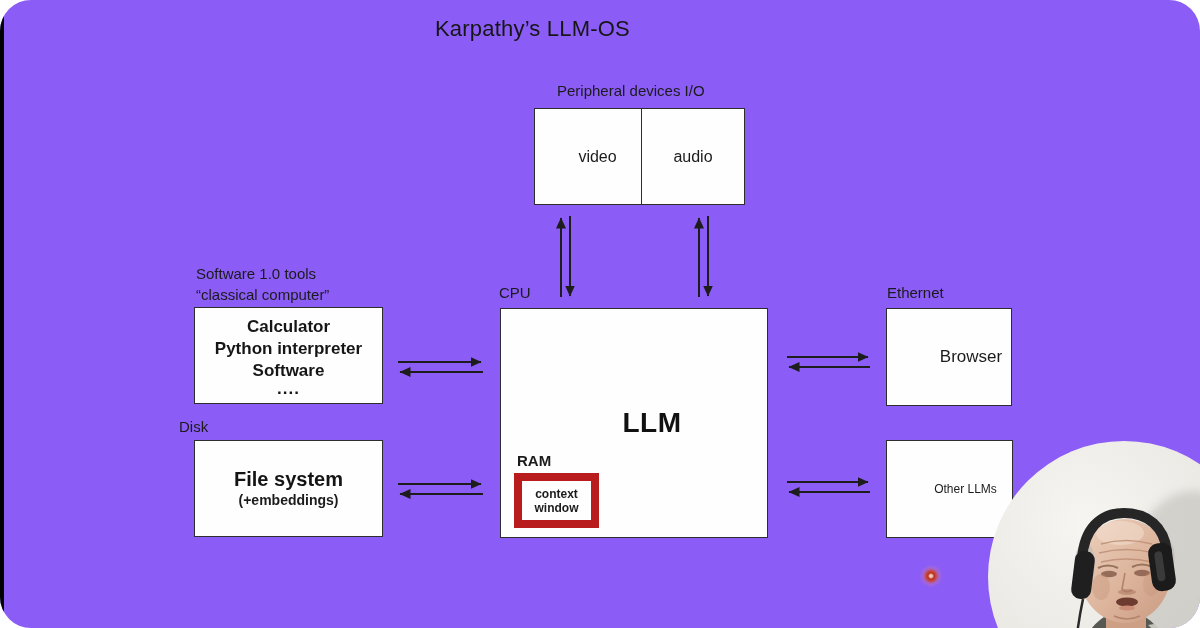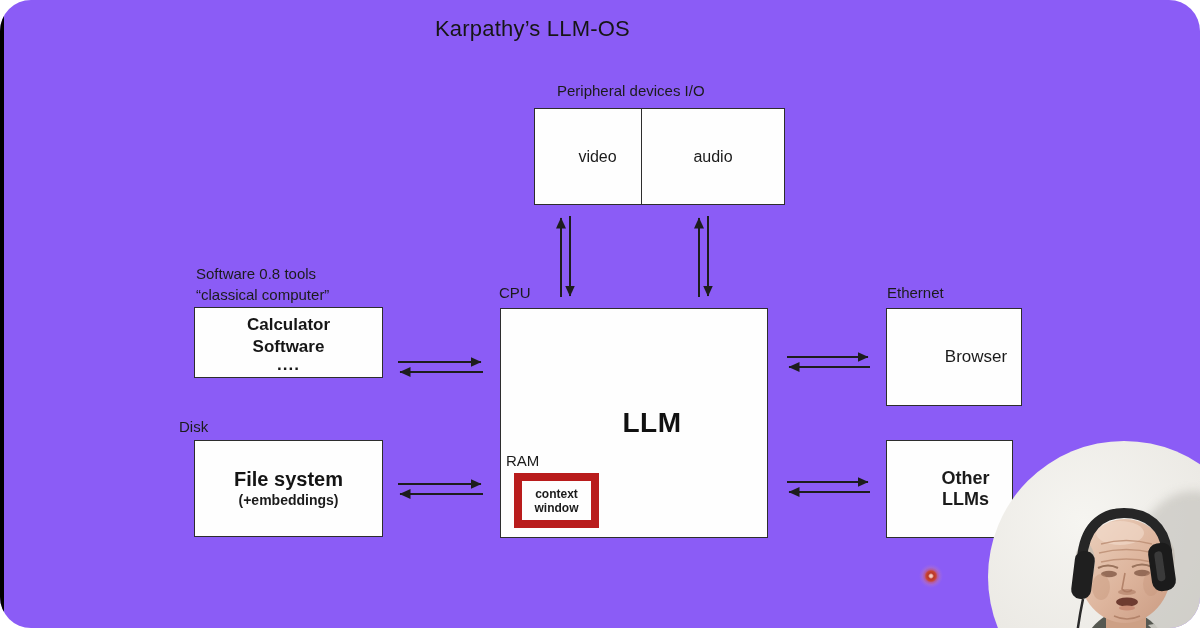--- a/index.html
+++ b/index.html
@@ -14,43 +14,43 @@
     position:absolute;left:435px;top:16px;font-size:22px;font-weight:500;
     letter-spacing:.2px;color:#161616;
   }
   .lbl{position:absolute;font-size:15px;font-weight:400;color:#1b1b1b;line-height:21px;}
   .box{
     position:absolute;border:1.5px solid #2d2d2d;background:#fefefe;
     display:flex;flex-direction:column;align-items:center;justify-content:center;
     text-align:center;box-sizing:border-box;
   }
   .box-video{left:502px;top:108px;width:127px;height:97px;margin-left:32px;}
-  .box-audio{left:641px;top:108px;width:144px;height:97px;}
+  .box-audio{left:641px;top:108px;width:104px;height:97px;}
   .io-text{font-size:16px;font-weight:500;}
   .box-cpu{left:500px;top:308px;width:268px;height:230px;justify-content:flex-start;}
   .llm-text{
     position:absolute;left:18px;width:100%;top:98px;text-align:center;
     font-size:28px;font-weight:700;letter-spacing:.5px;color:#111;
   }
   .ctx-box{
     position:absolute;left:13px;top:164px;width:85px;height:55px;
     border:8px solid #b91c1c;background:#fefefe;display:flex;align-items:center;
     justify-content:center;box-sizing:border-box;
   }
   .ctx-text{font-size:12px;font-weight:600;line-height:14px;width:60px;text-align:center;}
-  .box-tools{left:194px;top:307px;width:189px;height:71px;}
+  .box-tools{left:194px;top:307px;width:189px;height:97px;}
   .tool-line{font-size:17px;font-weight:600;line-height:22px;color:#161616;}
   .tool-dots{font-size:17px;font-weight:700;line-height:14px;letter-spacing:1px;color:#161616;}
   .box-file{left:194px;top:440px;width:189px;height:97px;}
   .file-title{font-size:20px;font-weight:700;line-height:24px;color:#141414;}
   .file-sub{font-size:14px;font-weight:600;line-height:19px;color:#1b1b1b;}
-  .box-browser{left:886px;top:308px;width:136px;height:98px;padding-left:44px;}
+  .box-browser{left:886px;top:308px;width:126px;height:98px;padding-left:44px;}
   .browser-text{font-size:17px;font-weight:500;}
   .box-otherllms{left:886px;top:440px;width:127px;height:98px;}
-  .otherllms-text{font-size:18px;font-weight:700;margin-left:32px;}
+  .otherllms-text{font-size:12px;font-weight:400;margin-left:32px;}
   .arrows{position:absolute;left:0;top:0;pointer-events:none;}
   .laser-dot{
     position:absolute;left:919px;top:564px;width:24px;height:24px;border-radius:50%;
     background:radial-gradient(circle at 50% 50%,
       #f3ded8 0px,#eeb4a8 1.5px,#b93527 3px,#c74534 5px,
       rgba(221,88,72,.5) 6.5px,rgba(235,132,116,.24) 8.5px,rgba(240,150,135,.1) 10px,
       rgba(255,255,255,0) 12px);
   }
   .webcam{
     position:absolute;left:988px;top:441px;width:272px;height:272px;
@@ -69,45 +69,46 @@
   <div class="lbl" style="left:557px;top:80px;">Peripheral devices I/O</div>
 
   <div class="box box-video">
     <span class="io-text">video</span>
   </div>
   <div class="box box-audio">
     <span class="io-text">audio</span>
   </div>
 
   <div class="lbl" style="left:196px;top:263px;">
-    <span style="display:block;">Software 0.8 tools</span>
+    <span style="display:block;">Software 1.0 tools</span>
     <span style="display:block;">“classical computer”</span>
   </div>
   <div class="lbl" style="left:499px;top:282px;">CPU</div>
   <div class="lbl" style="left:887px;top:282px;">Ethernet</div>
   <div class="lbl" style="left:179px;top:416px;">Disk</div>
 
   <div class="box box-tools">
     <div class="tool-line">Calculator</div>
+    <div class="tool-line">Python interpreter</div>
     <div class="tool-line">Software</div>
     <div class="tool-dots">....</div>
   </div>
 
   <div class="box box-file">
     <div class="file-title">File system</div>
     <div class="file-sub">(+embeddings)</div>
   </div>
 
   <div class="box box-cpu">
     <div class="llm-text">LLM</div>
     <div class="ctx-box">
       <span class="ctx-text">context window</span>
     </div>
   </div>
-  <div class="lbl" style="left:506px;top:450px;">RAM</div>
+  <div class="lbl" style="left:517px;top:450px;font-weight:bold;">RAM</div>
 
   <div class="box box-browser">
     <span class="browser-text">Browser</span>
   </div>
   <div class="box box-otherllms">
     <span class="otherllms-text">Other LLMs</span>
   </div>
 
   <svg class="arrows" width="1200" height="628" viewBox="0 0 1200 628">
     <defs>

